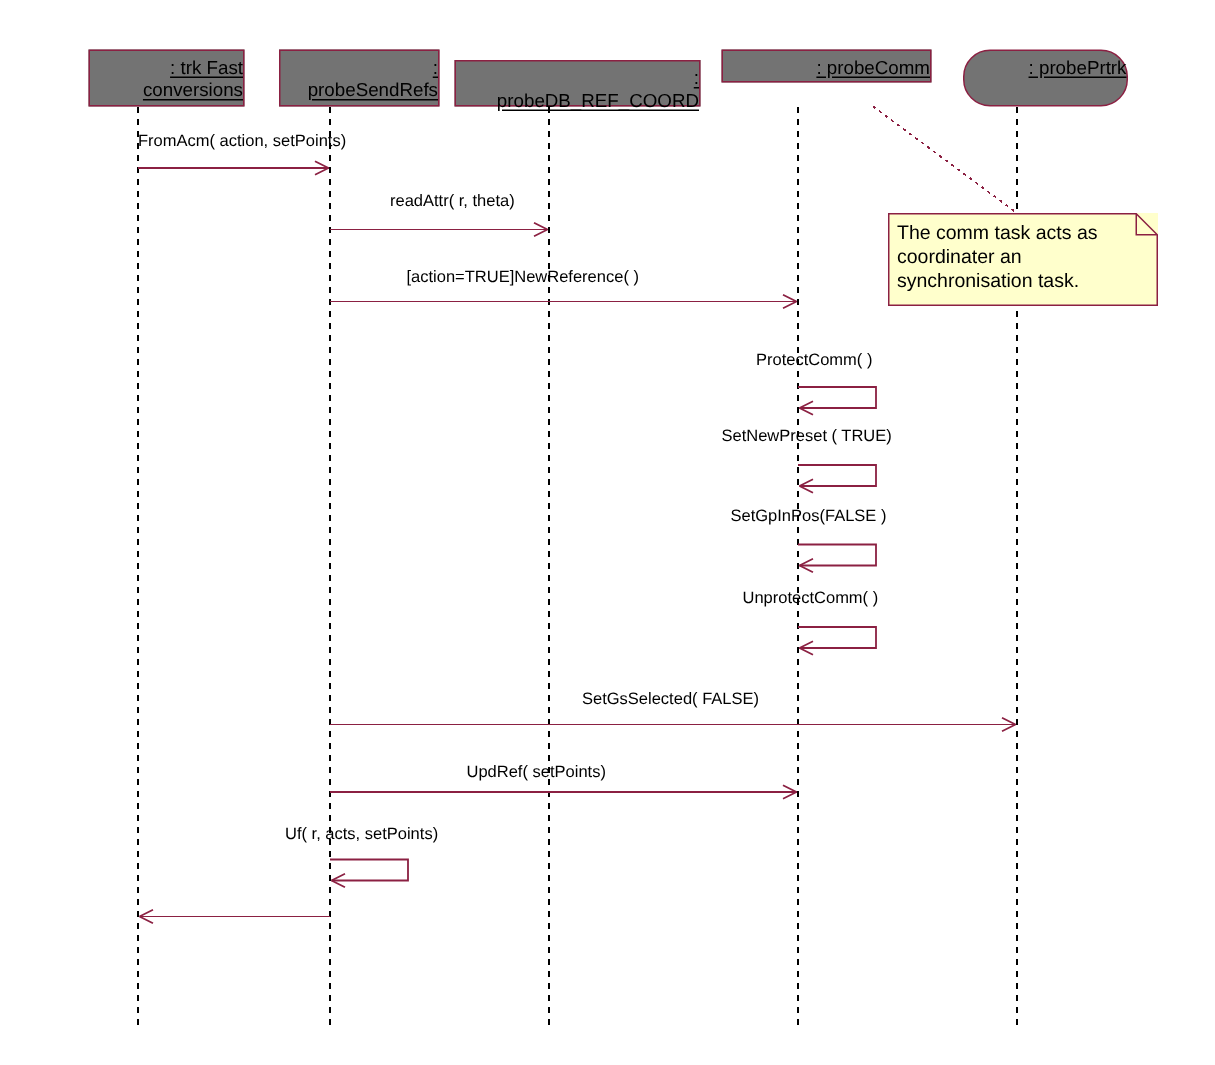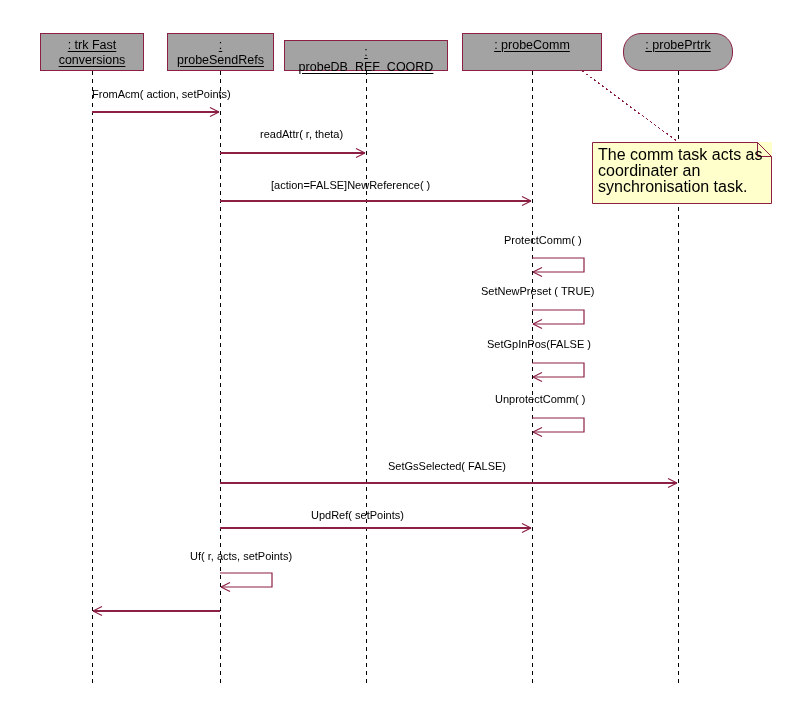--- a/index.html
+++ b/index.html
@@ -16,42 +16,43 @@
   }
   #diagram {
     position: absolute;
     left: 0;
     top: 0;
     width: 810px;
     height: 710px;
   }
   .obj-box {
     position: absolute;
-    background: #a3a3a3;
+    background: #737373;
     border: 1px solid #8b2042;
     box-sizing: border-box;
-    text-align: center;
+    text-align: right;
     font-size: 12.5px;
     color: #000000;
     line-height: 15px;
     padding-top: 4px;
     white-space: nowrap;
+    margin-left: 19px;
   }
   .obj-label {
     display: inline-block;
     text-decoration: underline;
     text-underline-offset: 2px;
   }
   .obj-label .l1 { display: block; }
   .obj-label .l2 { display: block; }
   .note-box {
     position: absolute;
     background: #ffffcc;
     box-sizing: border-box;
-    font-size: 16px;
+    font-size: 13px;
     color: #000000;
     line-height: 16px;
     padding: 5px 8px 4px 6px;
   }
   .note-text {
     position: relative;
     z-index: 2;
     white-space: pre-line;
   }
   .note-corner-svg {
@@ -131,34 +132,34 @@
       </g>
       <line x1="220" y1="611" x2="93" y2="611" stroke="#8b2042" stroke-width="1.2" shape-rendering="crispEdges"></line>
       <g>
         <line x1="93" y1="611" x2="102" y2="606.5" stroke="#8b2042" stroke-width="1.2"></line>
         <line x1="93" y1="611" x2="102" y2="615.5" stroke="#8b2042" stroke-width="1.2"></line>
       </g>
     </svg>
     <div class="obj-box" style="left: 40px; top: 33px; width: 104px; height: 38px;"><span class="obj-label"><span class="l1">: trk Fast</span><span class="l2">conversions</span></span></div>
     <div class="obj-box" style="left: 167px; top: 33px; width: 107px; height: 38px;"><span class="obj-label"><span class="l1">:</span><span class="l2">probeSendRefs</span></span></div>
     <div class="obj-box" style="left: 284px; top: 40px; width: 164px; height: 31px;"><span class="obj-label"><span class="l1">:</span><span class="l2">probeDB_REF_COORD</span></span></div>
-    <div class="obj-box" style="left: 462px; top: 33px; width: 140px; height: 38px;"><span class="obj-label"><span class="l2">: probeComm</span></span></div>
+    <div class="obj-box" style="left: 462px; top: 33px; width: 140px; height: 22px;"><span class="obj-label"><span class="l2">: probeComm</span></span></div>
     <div class="obj-box" style="left: 623px; top: 33px; width: 110px; height: 38px; border-radius: 18px;"><span class="obj-label"><span class="l2">: probePrtrk</span></span></div>
     <div class="note-box" style="left: 592px; top: 142px; width: 180px; height: 62px;">
       <svg class="note-corner-svg" viewBox="0 0 180 62" preserveAspectRatio="none">
         <path d="M0.5,0.5 L165.5,0.5 L179.5,14.5 L179.5,61.5 L0.5,61.5 Z" fill="#ffffcc" stroke="#8b2042" stroke-width="1"></path>
         <path d="M165.5,0.5 L165.5,14.5 L179.5,14.5" fill="none" stroke="#8b2042" stroke-width="1"></path>
       </svg>
       <div class="note-text">The comm task acts as
 coordinater an
 synchronisation task.</div>
     </div>
     <div class="msg-label" style="left: 92px; top: 87px;">FromAcm( action, setPoints)</div>
     <div class="msg-label" style="left: 240px; top: 127px; margin-left: 20px;">readAttr( r, theta)</div>
-    <div class="msg-label" style="left: 271px; top: 178px;">[action=FALSE]NewReference( )</div>
+    <div class="msg-label" style="left: 271px; top: 178px;">[action=TRUE]NewReference( )</div>
     <div class="msg-label" style="left: 504px; top: 233px;">ProtectComm( )</div>
     <div class="msg-label" style="left: 481px; top: 284px;">SetNewPreset ( TRUE)</div>
     <div class="msg-label" style="left: 487px; top: 337px;">SetGpInPos(FALSE )</div>
     <div class="msg-label" style="left: 495px; top: 392px;">UnprotectComm( )</div>
     <div class="msg-label" style="left: 388px; top: 459px;">SetGsSelected( FALSE)</div>
     <div class="msg-label" style="left: 311px; top: 508px;">UpdRef( setPoints)</div>
     <div class="msg-label" style="left: 190px; top: 549px;">Uf( r, acts, setPoints)</div>
   </div>
 
 </body></html>

